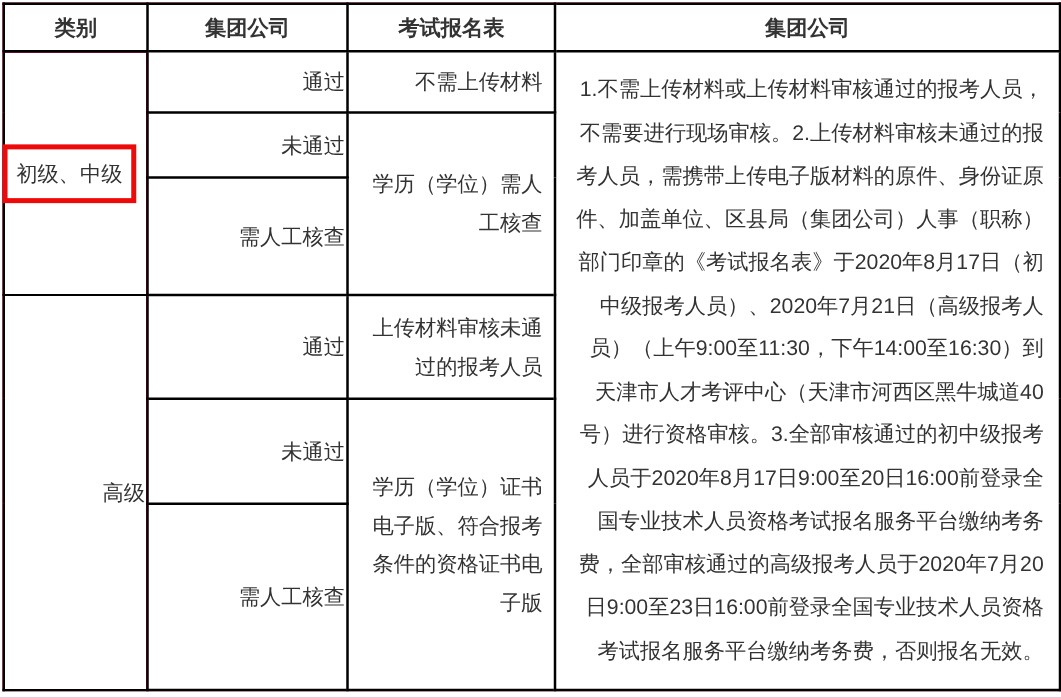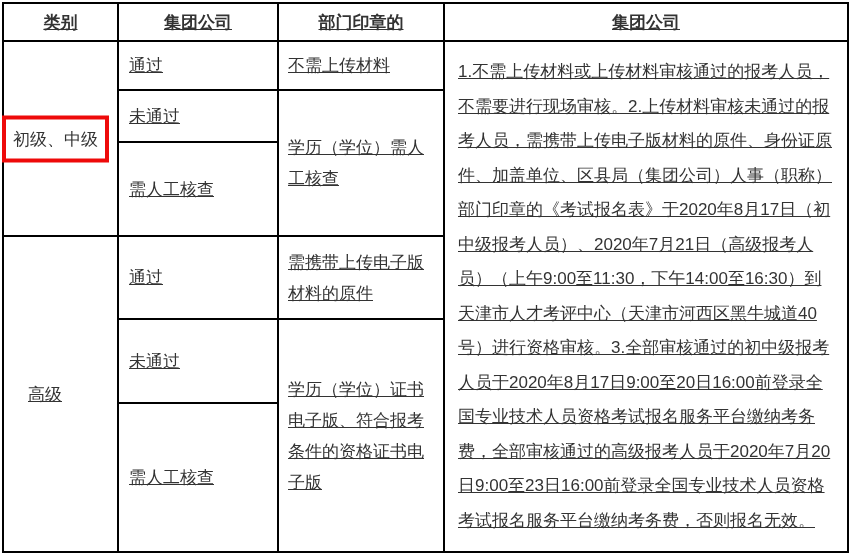--- a/index.html
+++ b/index.html
@@ -11,34 +11,33 @@
     height: 558px;
     font-family: "Liberation Sans", sans-serif;
     color: var(--text, #333333);
   }
   table.review-table {
     border-collapse: collapse;
     table-layout: fixed;
     width: 845px;
     margin: 2px 0 0 2px;
     background: #be185d;
-    text-decoration: underline;
   }
   th, td {
     border: 2px solid var(--border, #000000);
     font-size: 17px;
     background: #ffffff;
   }
   th {
     font-weight: bold;
     text-align: center;
     height: 38px;
     padding: 0;
   }
-  td { vertical-align: middle; text-align: left; }
+  td { vertical-align: middle; text-align: right; }
 
   
   tr.r1 { height: 45px; }
   tr.r2 { height: 52px; }
   tr.r3 { height: 94px; }
   tr.r4 { height: 83px; }
   tr.r5 { height: 84px; }
   tr.r6 { height: 149px; }
 
   td.cat-cell { padding-left: 24px; position: relative; }
@@ -64,21 +63,21 @@
   <colgroup>
     <col style="width:115px">
     <col style="width:160px">
     <col style="width:166px">
     <col style="width:404px">
   </colgroup>
   <tbody>
       <tr class="header-row">
     <th>类别</th>
     <th>集团公司</th>
-    <th>部门印章的</th>
+    <th>考试报名表</th>
     <th>集团公司</th>
   </tr>
 
   <tr class="r1">
     <td class="cat-cell" rowspan="3">
       <span class="red-box">
         <span>初级、中级</span>
       </span>
     </td>
     <td class="review-cell">通过</td>
@@ -93,21 +92,21 @@
 
   <tr class="r3">
     <td class="review-cell">需人工核查</td>
   </tr>
 
   <tr class="r4">
     <td class="cat-cell" rowspan="3">
       <span>高级</span>
     </td>
     <td class="review-cell">通过</td>
-    <td class="material-cell">需携带上传电子版材料的原件</td>
+    <td class="material-cell">上传材料审核未通过的报考人员</td>
   </tr>
 
   <tr class="r5">
     <td class="review-cell">未通过</td>
     <td class="material-cell" rowspan="2">学历（学位）证书电子版、符合报考条件的资格证书电子版</td>
   </tr>
 
   <tr class="r6">
     <td class="review-cell">需人工核查</td>
   </tr>

